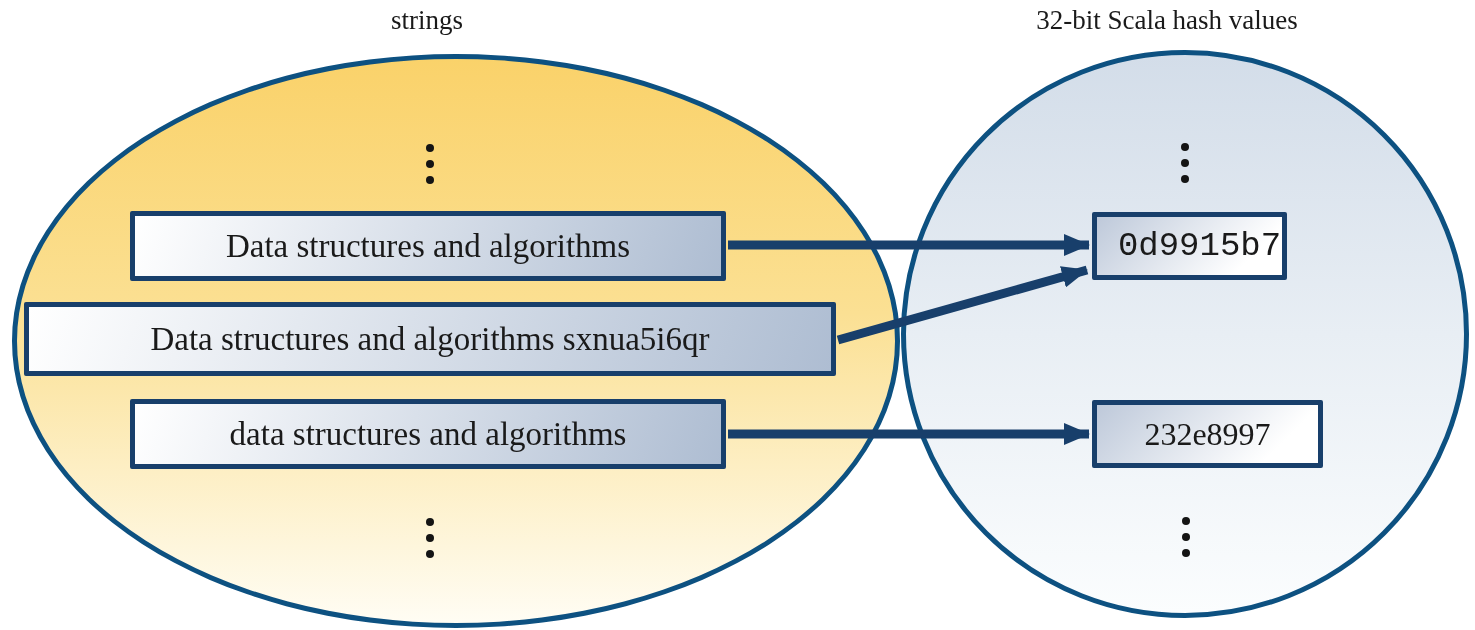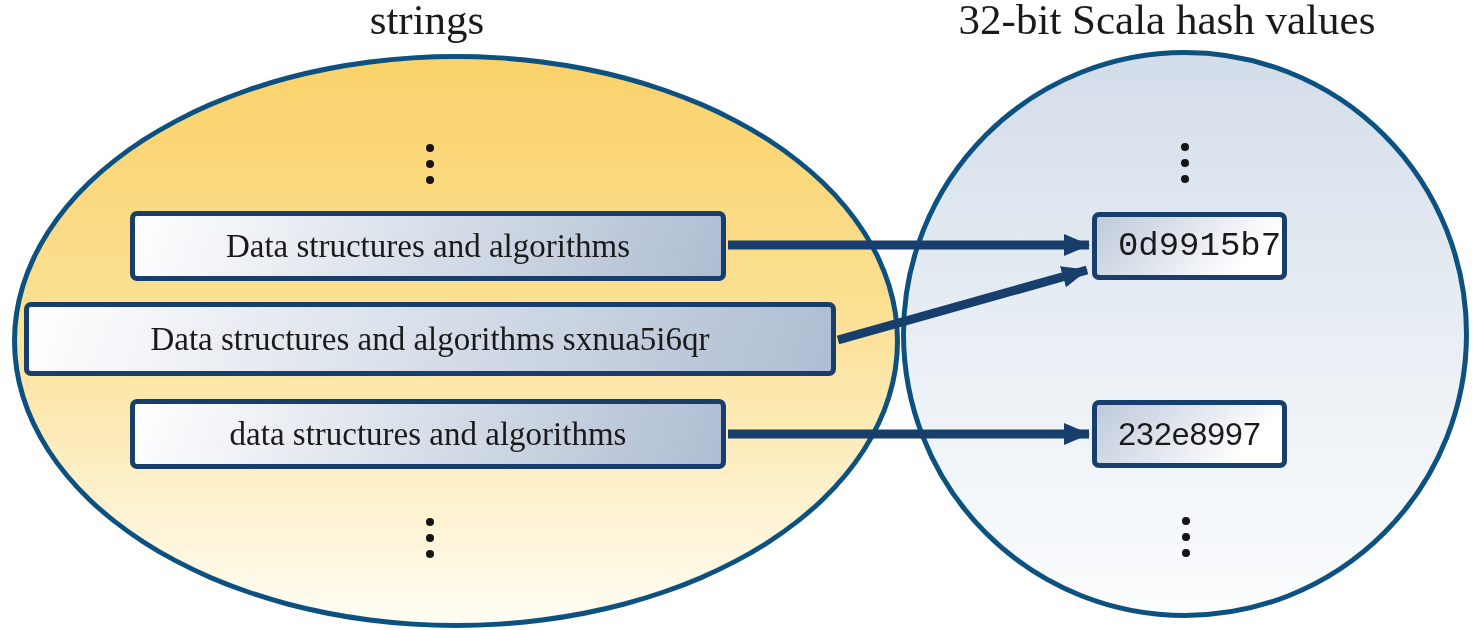--- a/index.html
+++ b/index.html
@@ -31,52 +31,52 @@
     border: 5px solid #0d5181;
     border-radius: 50%;
     background: linear-gradient(180deg, #d3dde9 0%, #e8eef4 50%, #fbfdfe 100%);
   }
 
   
   .set-title {
     position: absolute;
     top: 0px;
     transform: translateX(-50%);
-    font-size: 43px;
+    font-size: 27px;
     line-height: 40px;
     white-space: nowrap;
   }
   .title-left  { left: 427px; }
   .title-right { left: 1167px; text-align: right; }
 
   
   .item-box {
     position: absolute;
     box-sizing: border-box;
     border: 5px solid #183f6b;
-    border-radius: 7px;
+    border-radius: 2px;
     display: flex;
     align-items: center;
     justify-content: center;
     white-space: nowrap;
   }
   .string-box {
     background: linear-gradient(110deg, #ffffff 0%, #aebdd2 100%);
     font-size: 33px;
   }
   .hash-box {
     background: linear-gradient(135deg, #bec9da 0%, #ffffff 80%);
   }
   .box-s0 { left: 130px; top: 211px; width: 596px; height: 70px; }
   .box-s1 { left: 24px;  top: 302px; width: 812px; height: 74px; }
   .box-s2 { left: 130px; top: 399px; width: 596px; height: 70px; }
   .box-h0 { left: 1092px; top: 212px; width: 195px; height: 68px;
             font-family: "Liberation Mono", monospace; font-size: 34px; padding-left: 20px; }
-  .box-h1 { left: 1092px; top: 400px; width: 195px; height: 68px;
-            font-family: Liberation Sans, sans-serif; font-size: 32px; }
+  .box-h1 { left: 1092px; top: 400px; width: 231px; height: 68px;
+            font-family: Liberation Serif, serif; font-size: 32px; }
 
   
   .vdots {
     position: absolute;
     display: flex;
     flex-direction: column;
     align-items: center;
     gap: 8px;
     transform: translateX(-50%);
   }

